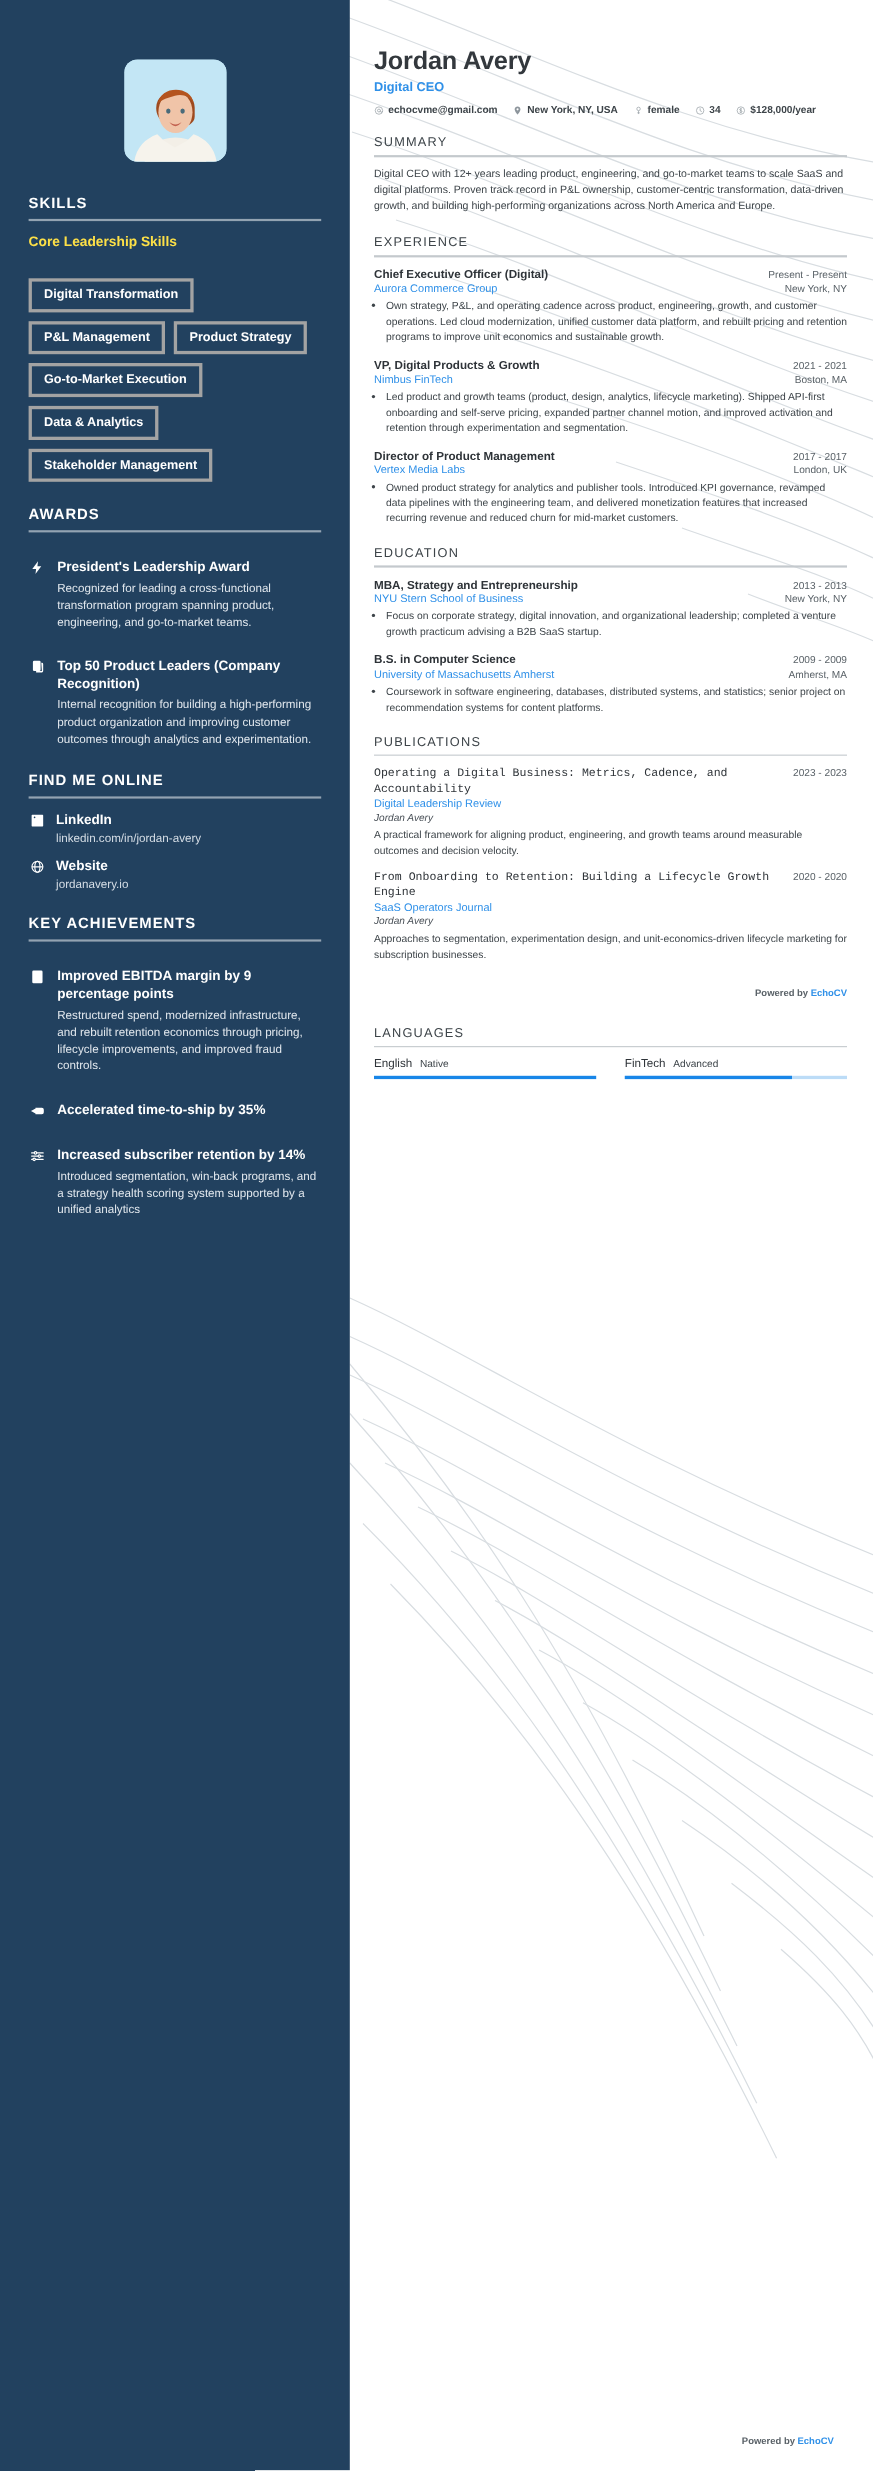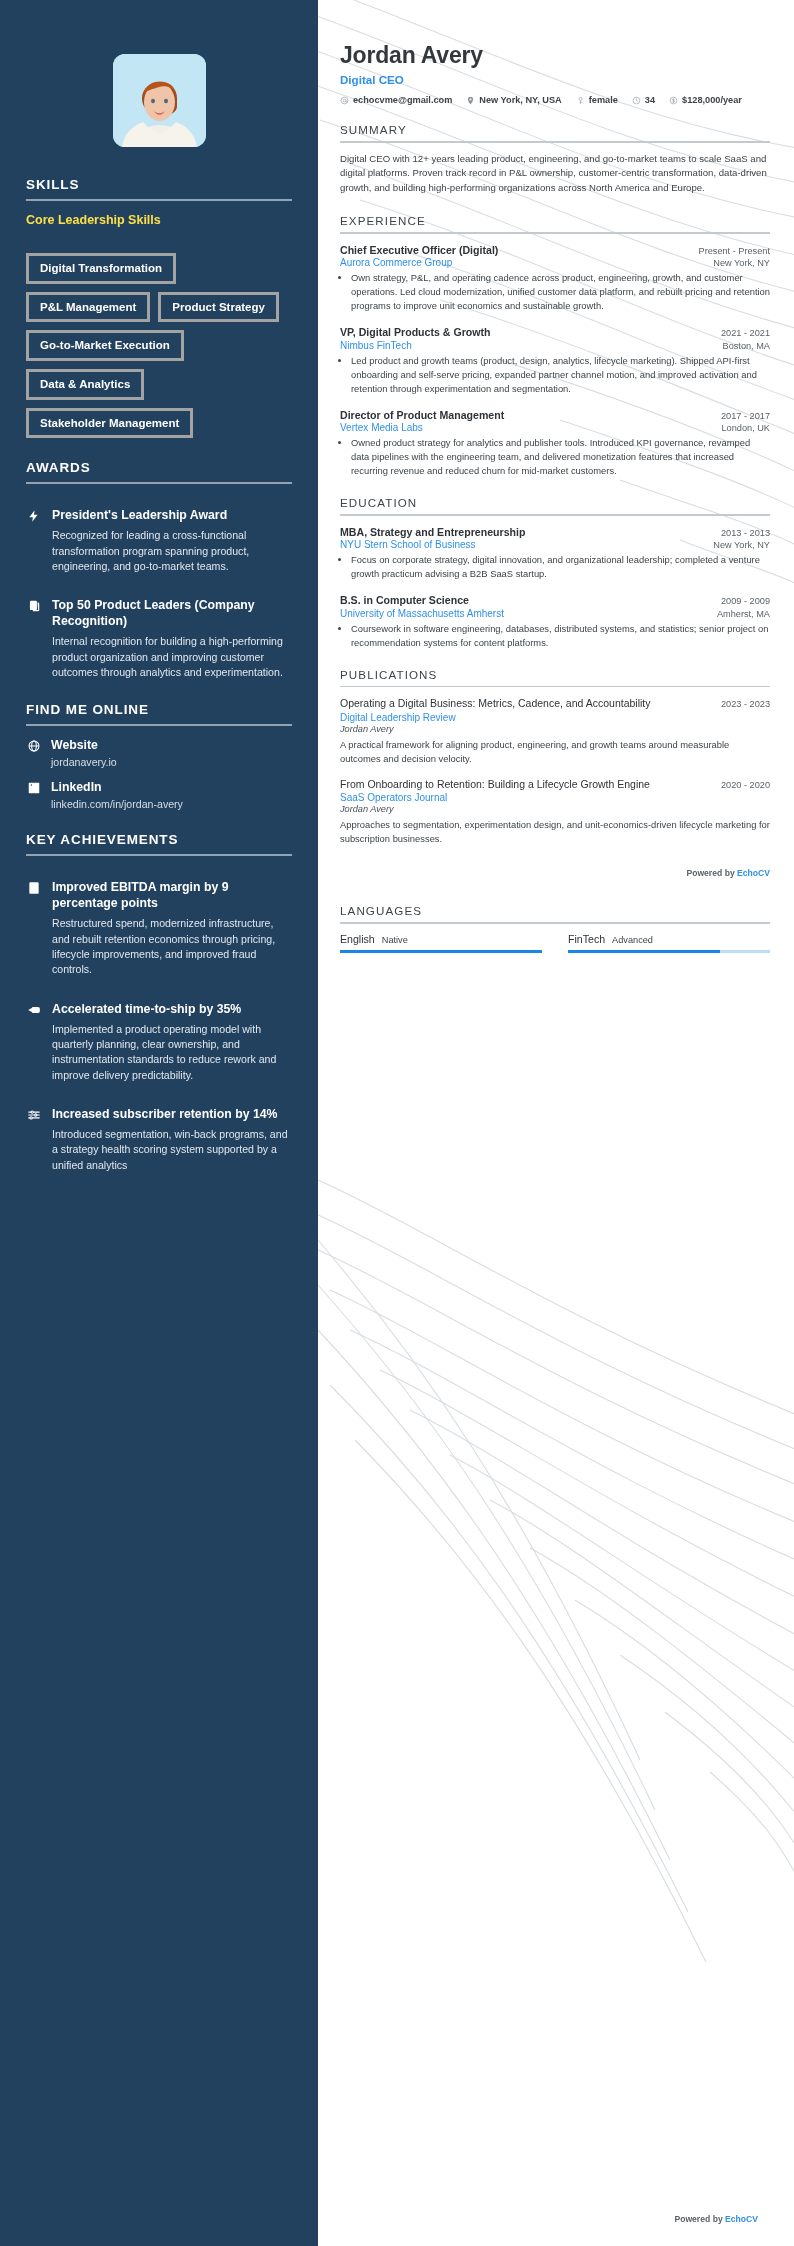--- a/index.html
+++ b/index.html
@@ -124,21 +124,21 @@
   .entry { margin-bottom: 12px; }
   .entry-row { display: flex; justify-content: space-between; align-items: baseline; gap: 10px; }
   .entry-title { font-size: 10.6px; font-weight: bold; color: #2e3338; line-height: 1.35; }
   .entry-date { font-size: 9.2px; color: #5a6268; white-space: nowrap; flex: 0 0 auto; }
   .entry-org { font-size: 10px; color: #2f90e8; font-weight: normal; }
   .entry-loc { font-size: 9.2px; color: #5a6268; white-space: nowrap; flex: 0 0 auto; }
   .bullets { margin-top: 3px; padding-left: 11px; }
   .bullets li { font-size: 9.4px; line-height: 1.5; color: #3d4449; }
 
   .pub { margin-bottom: 11px; }
-  .pub-title { font-size: 10.5px; color: #2e3338; line-height: 1.35; }
+  .pub-title { font-size: 10.5px; color: #2e3338; line-height: 1.35; font-family: Liberation Mono, monospace; }
   .pub-journal { font-size: 10px; color: #2f90e8; margin-top: 1px; }
   .pub-author { font-size: 9.2px; font-style: italic; color: #4a5158; margin-top: 1px; }
   .pub-desc { font-size: 9.4px; line-height: 1.5; color: #3d4449; margin-top: 4px; }
 
   .powered {
     text-align: right;
     font-size: 8.6px;
     font-weight: bold;
     color: #5a6268;
     margin-top: 22px;
@@ -265,43 +265,43 @@
         </div>
       </div>
     </section>
 
     <section class="sb-section">
       <div class="sb-title">FIND ME ONLINE</div>
       <div class="sb-rule"></div>
 
       <div class="online-item">
         <span class="item-ic">
+          <svg viewBox="0 0 24 24">
+              <path d="M4 3 h16 a1 1 0 0 1 1 1 v16 a1 1 0 0 1 -1 1 H4 a1 1 0 0 1 -1 -1 V4 a1 1 0 0 1 1 -1 z M6.5 9 h2.2 v8.5 H6.5 z M7.6 5.6 a1.3 1.3 0 1 0 0 2.6 a1.3 1.3 0 0 0 0 -2.6 z M10.6 9 h2.1 v1.2 c .4 -.8 1.4 -1.4 2.6 -1.4 c 2 0 2.8 1.2 2.8 3.4 v5.3 h-2.2 v-4.7 c 0 -1.2 -.4 -1.9 -1.4 -1.9 c -1 0 -1.7 .7 -1.7 2 v4.6 h-2.2 z"></path>
+            </svg>
+        </span>
+        <div class="item-body">
+          <div class="online-label">LinkedIn</div>
+          <div class="online-value">linkedin.com/in/jordan-avery</div>
+        </div>
+      </div>
+
+      <div class="online-item">
+        <span class="item-ic">
           <svg viewBox="0 0 24 24" style="fill:none;stroke:#ffffff;stroke-width:1.8">
             <circle cx="12" cy="12" r="8.5"></circle>
               <ellipse cx="12" cy="12" rx="4" ry="8.5"></ellipse>
               <path d="M3.5 12 h17"></path>
           </svg>
         </span>
         <div class="item-body">
           <div class="online-label">Website</div>
           <div class="online-value">jordanavery.io</div>
         </div>
       </div>
-
-      <div class="online-item">
-        <span class="item-ic">
-          <svg viewBox="0 0 24 24">
-              <path d="M4 3 h16 a1 1 0 0 1 1 1 v16 a1 1 0 0 1 -1 1 H4 a1 1 0 0 1 -1 -1 V4 a1 1 0 0 1 1 -1 z M6.5 9 h2.2 v8.5 H6.5 z M7.6 5.6 a1.3 1.3 0 1 0 0 2.6 a1.3 1.3 0 0 0 0 -2.6 z M10.6 9 h2.1 v1.2 c .4 -.8 1.4 -1.4 2.6 -1.4 c 2 0 2.8 1.2 2.8 3.4 v5.3 h-2.2 v-4.7 c 0 -1.2 -.4 -1.9 -1.4 -1.9 c -1 0 -1.7 .7 -1.7 2 v4.6 h-2.2 z"></path>
-            </svg>
-        </span>
-        <div class="item-body">
-          <div class="online-label">LinkedIn</div>
-          <div class="online-value">linkedin.com/in/jordan-avery</div>
-        </div>
-      </div>
     </section>
 
     <section class="sb-section">
       <div class="sb-title">KEY ACHIEVEMENTS</div>
       <div class="sb-rule"></div>
 
       <div class="item">
         <span class="item-ic">
           <svg viewBox="0 0 24 24">
               <path d="M6 2 h12 a2 2 0 0 1 2 2 v16 a2 2 0 0 1 -2 2 H6 a2 2 0 0 1 -2 -2 V4 a2 2 0 0 1 2 -2 z M7 5 h10 v4 H7 z M7 11 h2.4 v2.4 H7 z M10.8 11 h2.4 v2.4 h-2.4 z M14.6 11 h2.4 v2.4 h-2.4 z M7 15 h2.4 v2.4 H7 z M10.8 15 h2.4 v2.4 h-2.4 z M14.6 15 h2.4 v2.4 h-2.4 z"></path>
@@ -314,21 +314,20 @@
       </div>
 
       <div class="item">
         <span class="item-ic">
           <svg viewBox="0 0 24 24">
               <path d="M2 12 l7 -4 v8 z M9 7 h10 a3 3 0 0 1 3 3 v4 a3 3 0 0 1 -3 3 H9 z"></path>
             </svg>
         </span>
         <div class="item-body">
           <div class="item-head">Accelerated time-to-ship by 35%</div>
-          <div class="item-desc">Implemented a product operating model with quarterly planning, clear ownership, and instrumentation standards to reduce rework and improve delivery predictability.</div>
         </div>
       </div>
 
       <div class="item">
         <span class="item-ic">
           <svg viewBox="0 0 24 24" style="fill:none;stroke:#ffffff;stroke-width:1.9;stroke-linecap:round">
             <path d="M3 7 h18 M3 12 h18 M3 17 h18"></path>
             <circle cx="9" cy="7" r="1.9" fill="#22415f"></circle>
               <circle cx="15" cy="12" r="1.9" fill="#22415f"></circle>
               <circle cx="7" cy="17" r="1.9" fill="#22415f"></circle>

